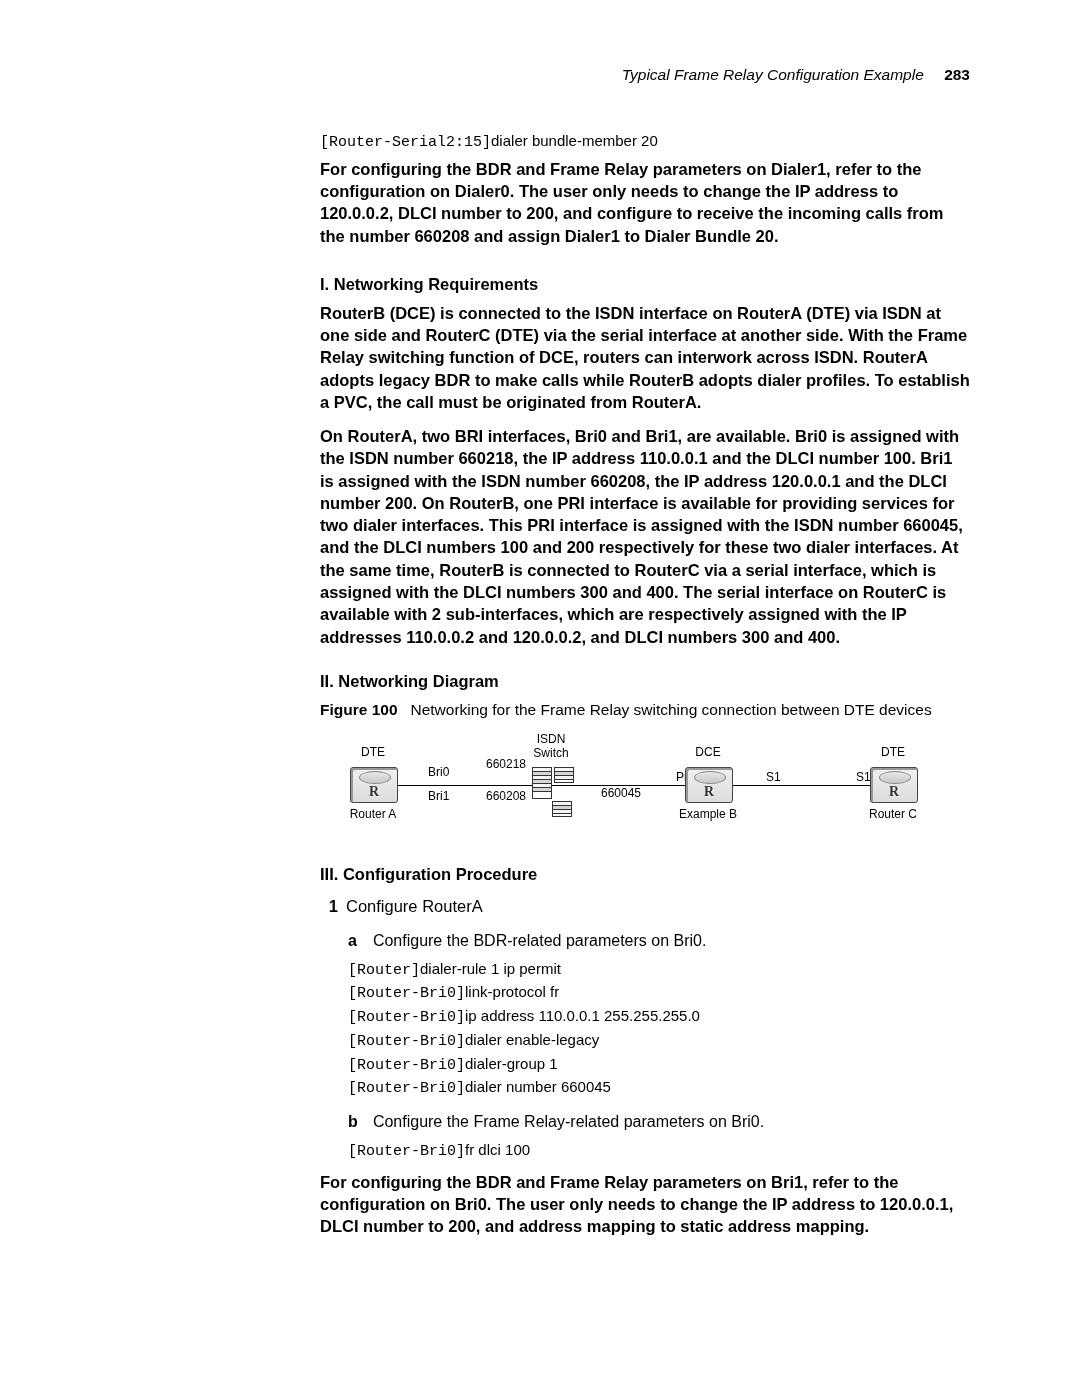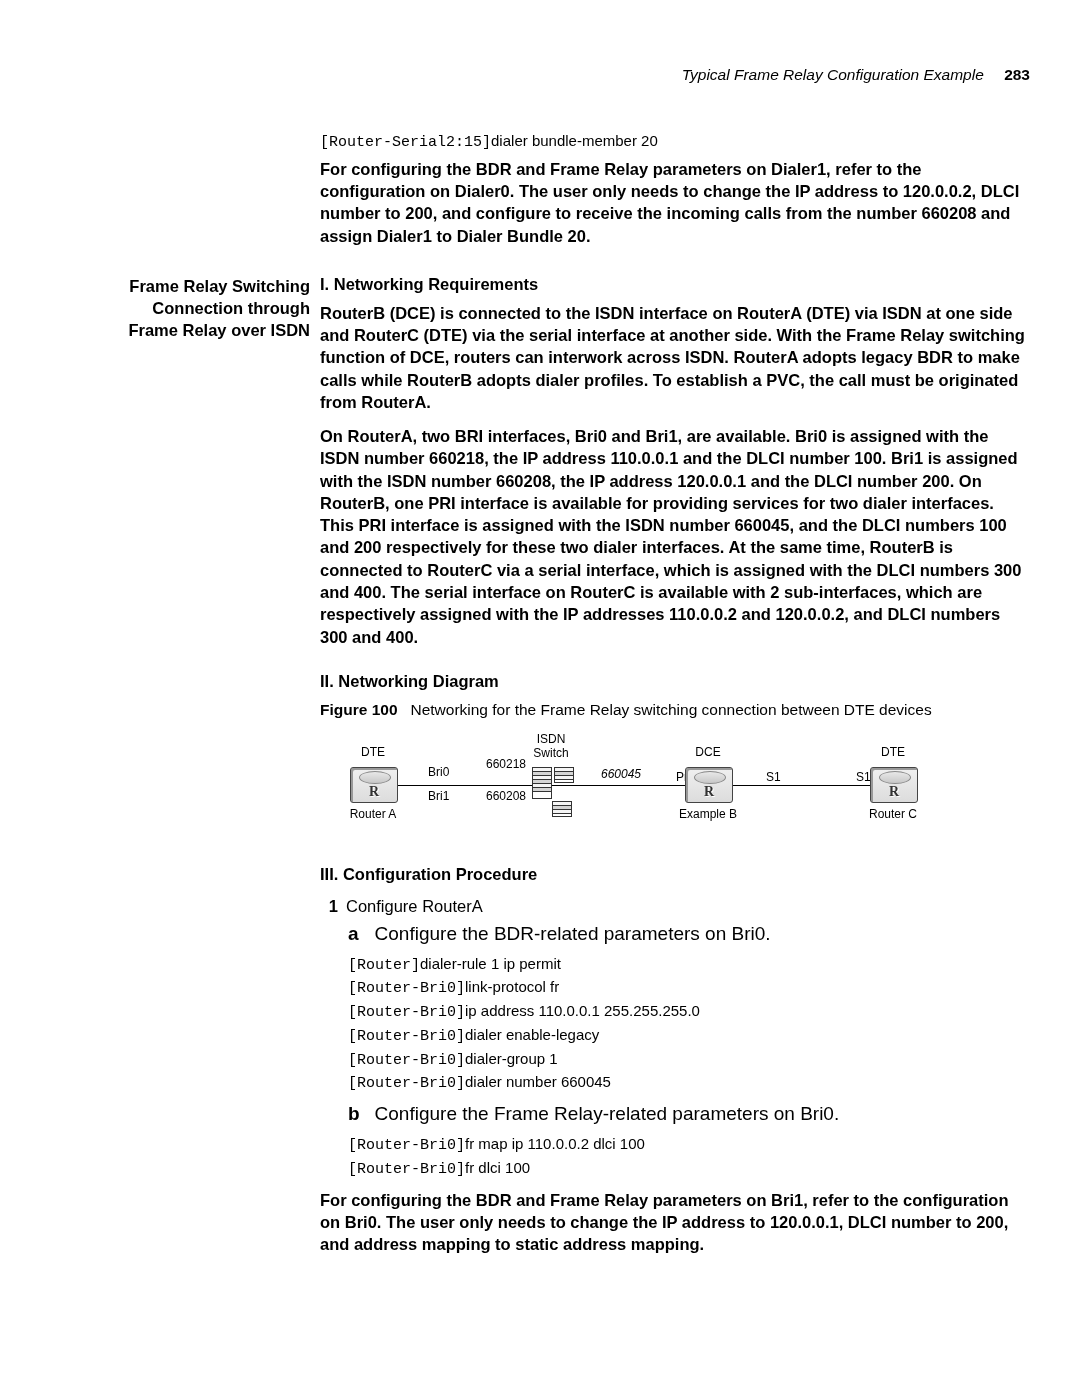--- a/index.html
+++ b/index.html
@@ -4,21 +4,21 @@
 <style>
   body {
     margin: 0;
     background: #fff;
     font-family: Arial, Helvetica, sans-serif;
     color: #000;
     width: 1080px;
   }
   .page {
     width: 1080px;
-    padding: 66px 50px 80px 110px;
+    padding: 66px 110px 80px 110px;
     box-sizing: border-box;
   }
   .running-head {
     text-align: right;
     font-size: 15.5px;
     margin-bottom: 46px;
   }
   .running-head .title { font-style: italic; }
   .running-head .num  { font-weight: bold; margin-left: 16px; }
   .content { margin-left: 210px; }
@@ -166,22 +166,22 @@
     margin-left: 16px;
   }
   .num-list {
     font-size: 16.5px;
     line-height: 1.5;
     margin-top: 10px;
   }
   .num-list .num-b { font-weight: bold; display:inline-block; width:18px; text-align:right; margin-right:8px;}
   .let-list {
     margin-left: 28px;
-    font-size: 19px;
-    margin-top: 4px;
+    font-size: 16px;
+    margin-top: 13px;
     margin-bottom: 8px;
   }
   .let-list .let-b { font-weight: bold; display:inline-block; width:16px;}
   .code-block { margin-left: 28px; margin-top:4px; margin-bottom:8px;}
 </style>
 </head>
 <body>
 
 <div class="page">
 
@@ -191,21 +191,20 @@
   </div>
 
   <div class="content">
 
     <div class="code-line">
       <span class="prompt">[Router-Serial2:15]</span><span class="cmd">dialer bundle-member 20</span>
     </div>
     <div class="para">For configuring the BDR and Frame Relay parameters on Dialer1, refer to the configuration on Dialer0. The user only needs to change the IP address to 120.0.0.2, DLCI number to 200, and configure to receive the incoming calls from the number 660208 and assign Dialer1 to Dialer Bundle 20.</div>
 
     <div class="section">
-      <div class="side-heading">Frame Relay Switching Connection through Frame Relay over ISDN</div>
 
       <div class="subhead" style="margin-top:0">I. Networking Requirements</div>
       <div class="para">RouterB (DCE) is connected to the ISDN interface on RouterA (DTE) via ISDN at one side and RouterC (DTE) via the serial interface at another side. With the Frame Relay switching function of DCE, routers can interwork across ISDN. RouterA adopts legacy BDR to make calls while RouterB adopts dialer profiles. To establish a PVC, the call must be originated from RouterA.</div>
       <div class="para">On RouterA, two BRI interfaces, Bri0 and Bri1, are available. Bri0 is assigned with the ISDN number 660218, the IP address 110.0.0.1 and the DLCI number 100. Bri1 is assigned with the ISDN number 660208, the IP address 120.0.0.1 and the DLCI number 200. On RouterB, one PRI interface is available for providing services for two dialer interfaces. This PRI interface is assigned with the ISDN number 660045, and the DLCI numbers 100 and 200 respectively for these two dialer interfaces. At the same time, RouterB is connected to RouterC via a serial interface, which is assigned with the DLCI numbers 300 and 400. The serial interface on RouterC is available with 2 sub-interfaces, which are respectively assigned with the IP addresses 110.0.0.2 and 120.0.0.2, and DLCI numbers 300 and 400.</div>
 
       <div class="subhead">II. Networking Diagram</div>
       <div class="fig">
         <b>Figure 100</b>&nbsp;&nbsp;&nbsp;<span>Networking for the Frame Relay switching connection between DTE devices</span>
       </div>
 
@@ -229,21 +228,21 @@
         <div class="switch-stack" style="left:180px;">
           <div class="role" style="white-space:pre">ISDN
 Switch</div>
           <span class="rack"><div class="slot"></div><div class="slot"></div><div class="slot"></div><div class="slot"></div><div class="slot"></div><div class="slot"></div></span><span class="rack-top"><div class="slot"></div><div class="slot"></div><div class="slot"></div></span>
           <span class="lan">
               <div class="slot"></div>
               <div class="slot"></div>
               <div class="slot"></div>
             </span>
         </div>
-        <div class="dlabel" style="left:235px; top:30px;font-style:italic;">660045</div>
+        <div class="dlabel" style="left:235px; top:49px;">660045</div>
 
         <div class="dlabel" style="left:310px; top:33px;">Pri</div>
         <div class="device" style="left:335px;">
           <div class="role">DCE</div>
           <div class="router-box">
               <div class="top"></div>
               <div class="r">R</div>
             </div>
           <div class="name">Example B</div>
         </div>
@@ -275,21 +274,20 @@
           <div class="code-line"><span class="prompt">[Router-Bri0]</span><span class="cmd">ip address 110.0.0.1 255.255.255.0</span></div>
           <div class="code-line"><span class="prompt">[Router-Bri0]</span><span class="cmd">dialer enable-legacy</span></div>
           <div class="code-line"><span class="prompt">[Router-Bri0]</span><span class="cmd">dialer-group 1</span></div>
           <div class="code-line"><span class="prompt">[Router-Bri0]</span><span class="cmd">dialer number 660045</span></div>
         </div>
 
       <div class="let-list">
         <span class="let-b">b</span>&nbsp;&nbsp;<span>Configure the Frame Relay-related parameters on Bri0.</span>
       </div>
       <div class="code-block" id="codeB">
-          <div class="code-line"><span class="prompt">[Router-Bri0]</span><span class="cmd">fr map ip 110.0.0.2 dlci 100</span></div>
           <div class="code-line"><span class="prompt">[Router-Bri0]</span><span class="cmd">fr dlci 100</span></div>
         </div>
 
       <div class="para">For configuring the BDR and Frame Relay parameters on Bri1, refer to the configuration on Bri0. The user only needs to change the IP address to 120.0.0.1, DLCI number to 200, and address mapping to static address mapping.</div>
 
     </div>
   </div>
 </div>
 
 </body></html>

